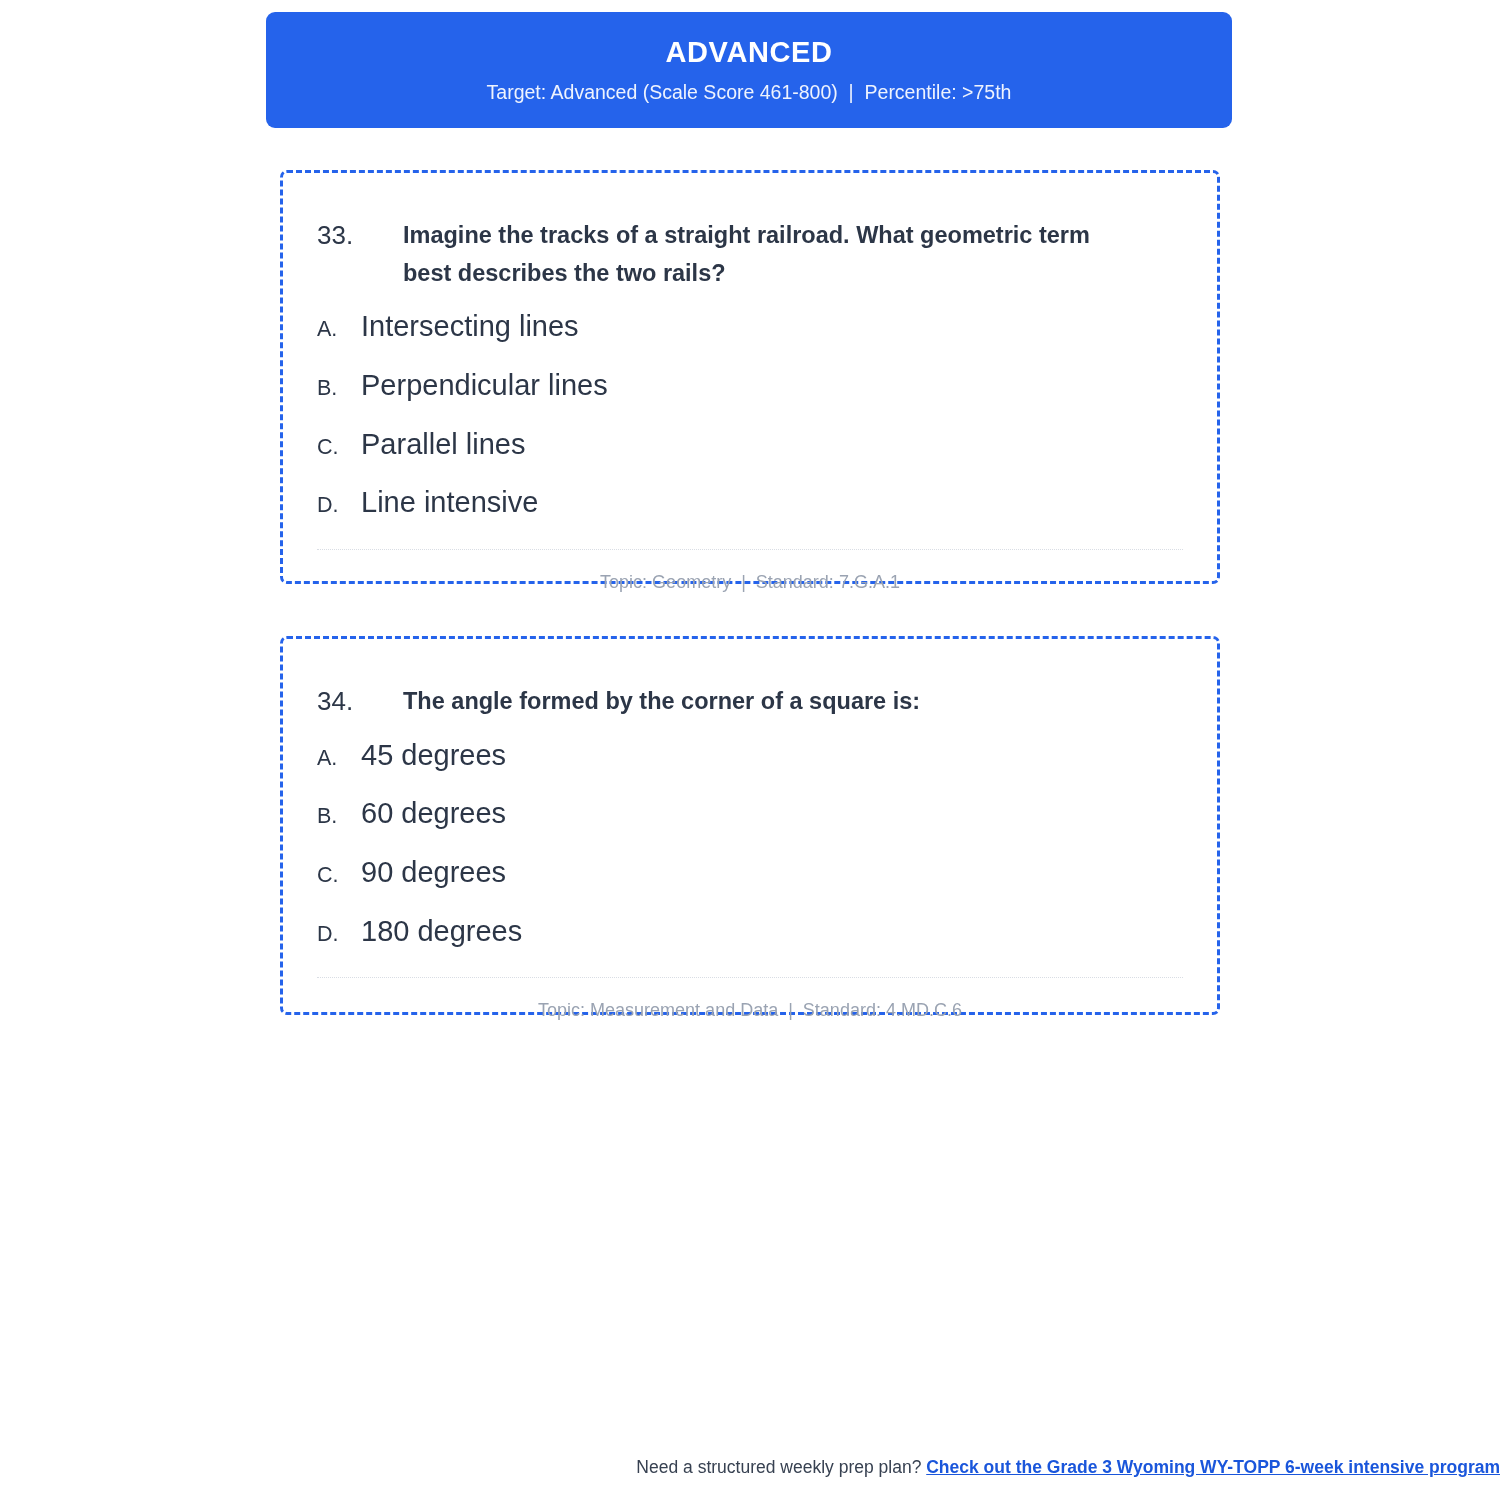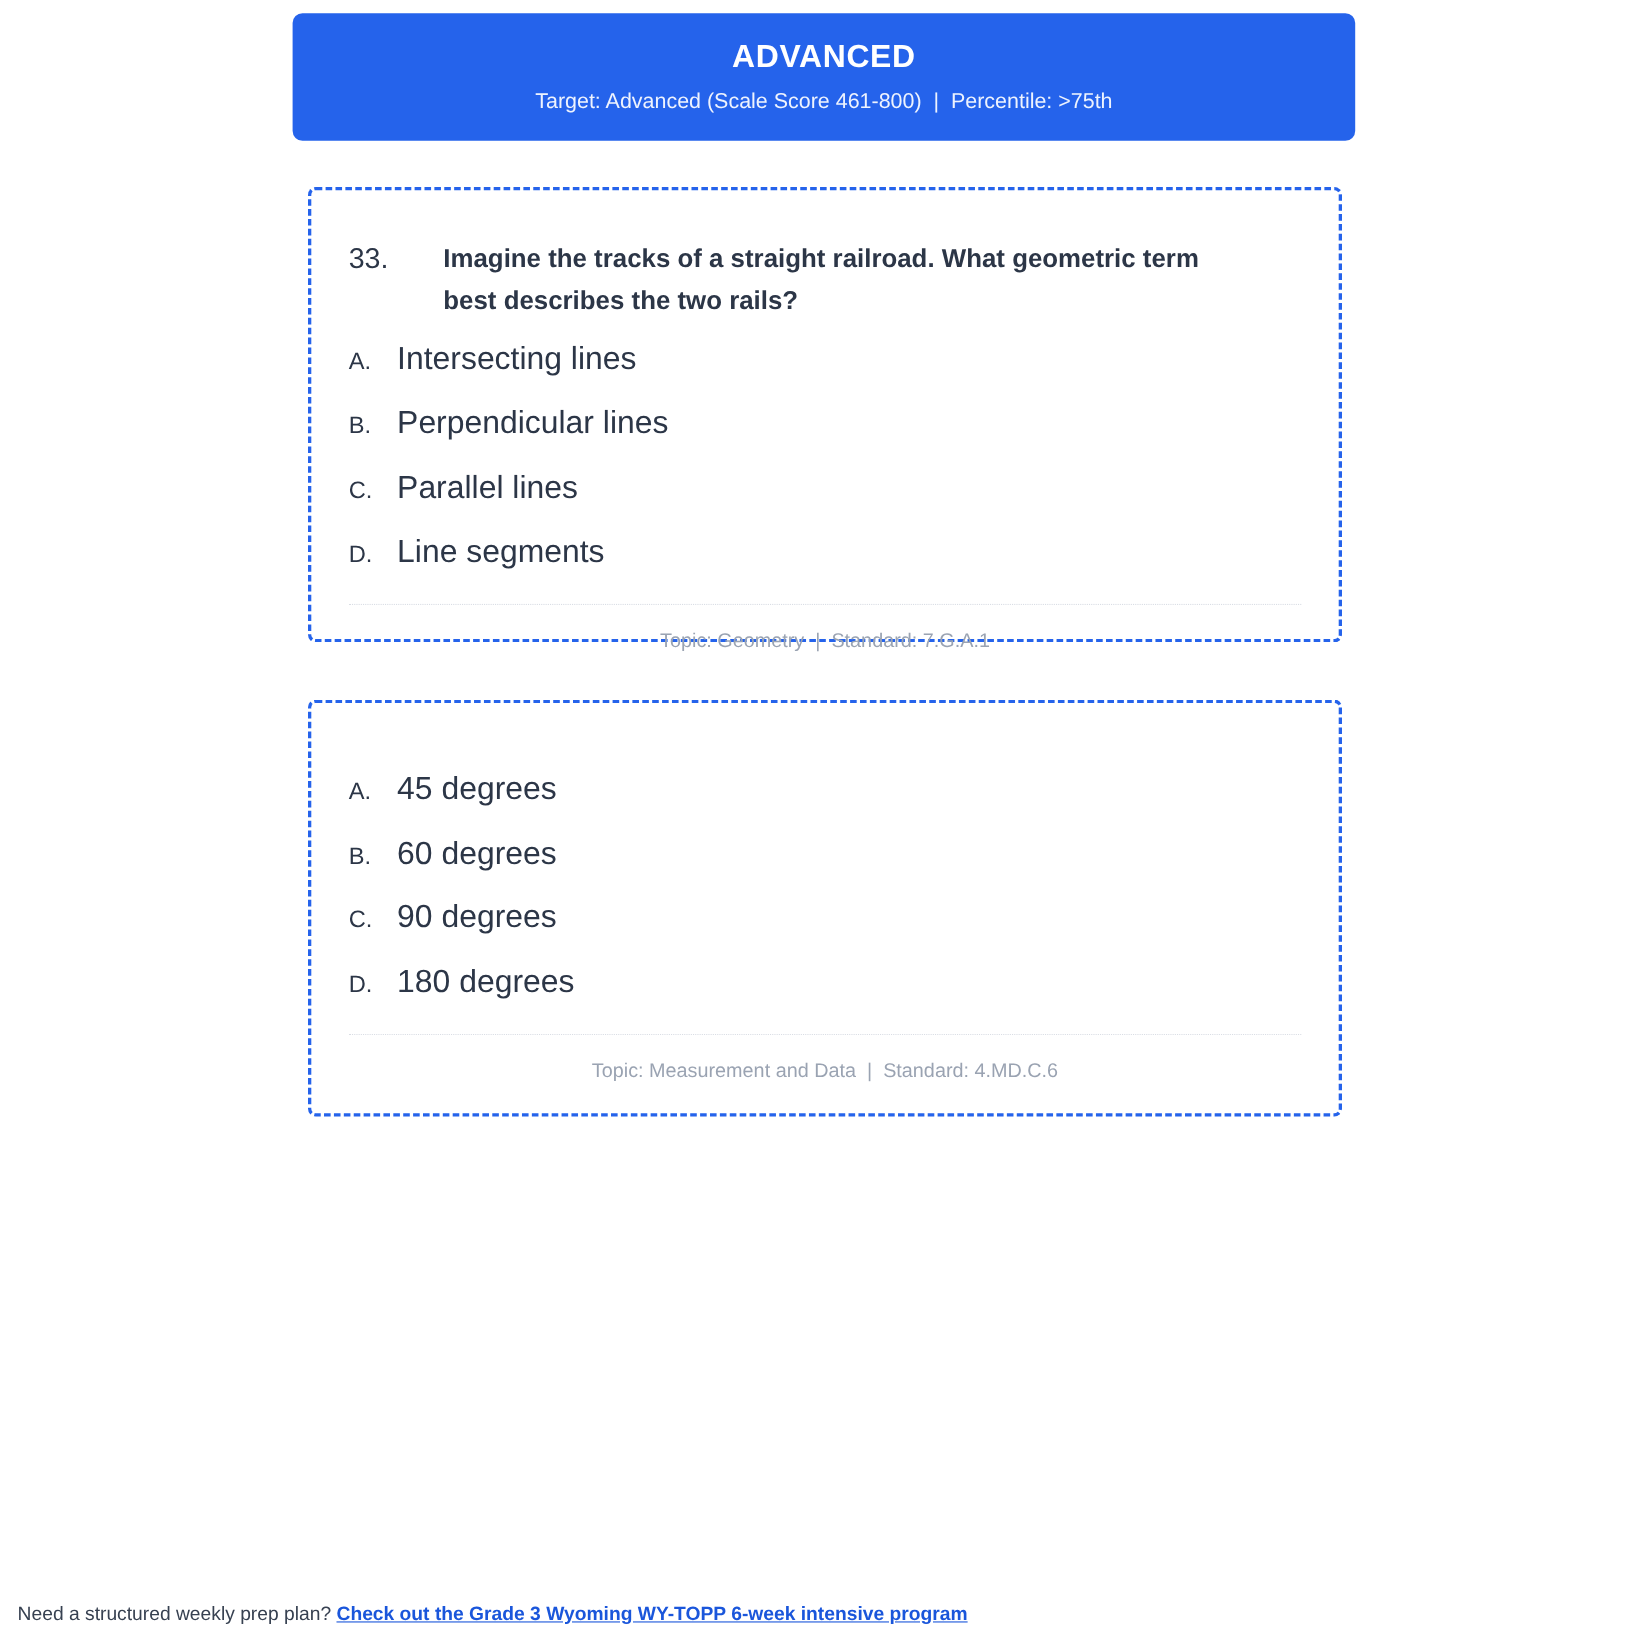--- a/index.html
+++ b/index.html
@@ -127,24 +127,24 @@
     text-align: center;
     color: #9aa3b2;
     font-size: 18px;
     line-height: 1.3;
     white-space: pre;
   }
 
   
   .footer {
     position: absolute;
-    left: 16px;
+    left: 4px;
     right: 0;
     top: 1455px;
-    text-align: left;
+    text-align: right;
     font-size: 17.5px;
     line-height: 1.4;
     color: #374151;
   }
   .footer-link {
     color: #1a56db;
     font-weight: bold;
     text-decoration: underline;
     cursor: pointer;
   }
@@ -173,27 +173,31 @@
           <li class="option">
             <span class="opt-letter">B.</span>
             <span class="opt-text">Perpendicular lines</span>
           </li>
           <li class="option">
             <span class="opt-letter">C.</span>
             <span class="opt-text">Parallel lines</span>
           </li>
           <li class="option">
             <span class="opt-letter">D.</span>
-            <span class="opt-text">Line segments</span>
+            <span class="opt-text">Line intensive</span>
           </li>
         </ul>
         <hr class="meta-divider">
         <div class="q-meta">Topic: Geometry  |  Standard: 7.G.A.1</div>
       </div>
       <div class="question-card" id="card-1">
+        <div class="q-head">
+          <div class="q-number">34.</div>
+          <div class="q-text">The angle formed by the corner of a square is:</div>
+        </div>
         <ul class="options">
           <li class="option">
             <span class="opt-letter">A.</span>
             <span class="opt-text">45 degrees</span>
           </li>
           <li class="option">
             <span class="opt-letter">B.</span>
             <span class="opt-text">60 degrees</span>
           </li>
           <li class="option">

